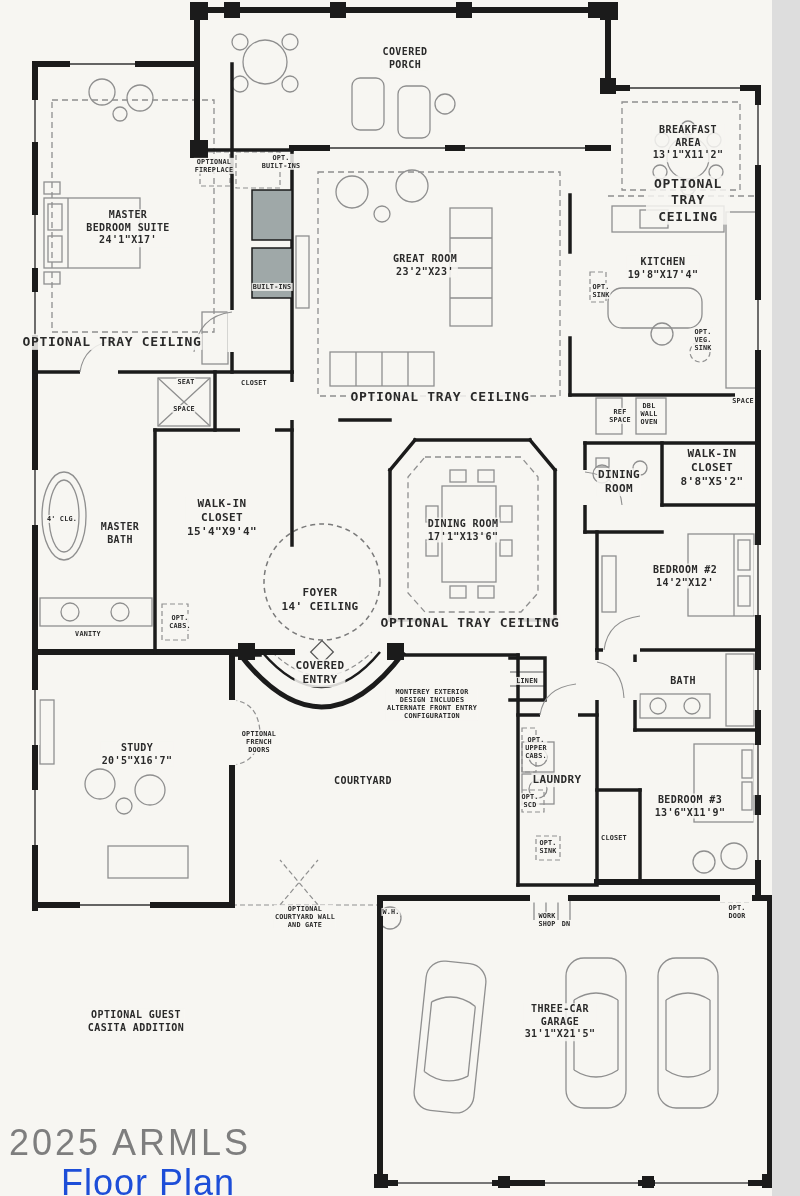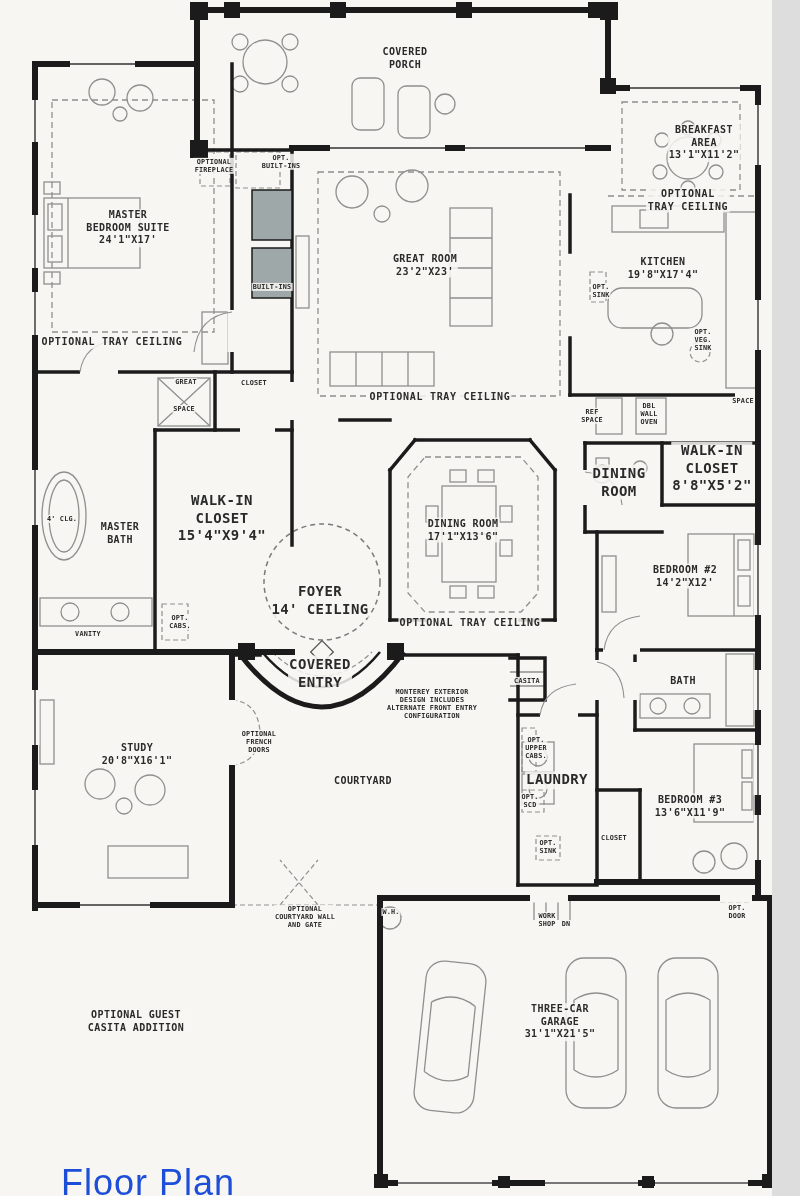--- a/index.html
+++ b/index.html
@@ -9,23 +9,23 @@
     background:#f7f6f2; overflow:hidden; color:#242424;
   }
   svg.linework { position:absolute; left:0; top:0; }
   .lbl {
     position:absolute; transform:translate(-50%,-50%);
     text-align:center; white-space:pre-line; line-height:1.25;
     letter-spacing:.4px; font-weight:700; color:#2a2a2a;
     background:rgba(247,246,242,.85); padding:0 1px;
   }
   .room  { font-size:10px; }
-  .small { font-size:14px;  }
+  .small { font-size:11px;  }
   .tiny  { font-size:6.8px; letter-spacing:.2px; line-height:1.2; }
-  .tray  { font-size:10px; letter-spacing:.7px; }
+  .tray  { font-size:13px; letter-spacing:.7px; }
   .watermark {
     position:absolute; left:8px; top:1120px; transform:none;
     font-family:"Liberation Sans", sans-serif; font-weight:400;
     font-size:36px; color:#7e7e7e; letter-spacing:3px; background:none;
   }
   .caption {
     position:absolute; left:60px; top:1160px; transform:none;
     font-family:"Liberation Sans", sans-serif; font-weight:400;
     font-size:36px; color:#1d4ed8; letter-spacing:1px; background:none;
   }
@@ -342,21 +342,21 @@
     </g>
 
     <g fill="#9fa8a8" stroke="#1b1b1b" stroke-width="1.5">
       <rect x="252" y="190" width="40" height="50"></rect>
       <rect x="252" y="248" width="40" height="50"></rect>
     </g>
   </svg>
 
   <div class="lbl room" style="left:405px;top:58px">COVERED
 PORCH</div>
-  <div class="lbl room" style="left:704px;top:143px">BREAKFAST
+  <div class="lbl room" style="left:688px;top:143px">BREAKFAST
 AREA
 13'1"X11'2"</div>
   <div class="lbl tray" style="left:688px;top:200px">OPTIONAL TRAY CEILING</div>
   <div class="lbl room" style="left:128px;top:228px">MASTER
 BEDROOM SUITE
 24'1"X17'</div>
   <div class="lbl tray" style="left:112px;top:342px">OPTIONAL TRAY CEILING</div>
   <div class="lbl tiny" style="left:214px;top:166px">OPTIONAL
 FIREPLACE</div>
   <div class="lbl tiny" style="left:281px;top:162px">OPT.
@@ -365,27 +365,27 @@
   <div class="lbl room" style="left:425px;top:265px">GREAT ROOM
 23'2"X23'</div>
   <div class="lbl tray" style="left:440px;top:397px">OPTIONAL TRAY CEILING</div>
   <div class="lbl tiny" style="left:601px;top:291px">OPT.
 SINK</div>
   <div class="lbl room" style="left:663px;top:268px">KITCHEN
 19'8"X17'4"</div>
   <div class="lbl tiny" style="left:703px;top:340px">OPT.
 VEG.
 SINK</div>
-  <div class="lbl tiny" style="left:186px;top:382px">GREAT</div>
+  <div class="lbl tiny" style="left:186px;top:382px">SEAT</div>
   <div class="lbl tiny" style="left:184px;top:409px">SPACE</div>
   <div class="lbl tiny" style="left:254px;top:383px">CLOSET</div>
   <div class="lbl tiny" style="left:649px;top:414px">DBL
 WALL
 OVEN</div>
-  <div class="lbl tiny" style="left:592px;top:416px">REF
+  <div class="lbl tiny" style="left:620px;top:416px">REF
 SPACE</div>
   <div class="lbl tiny" style="left:743px;top:401px">SPACE</div>
   <div class="lbl small" style="left:619px;top:482px">DINING
 ROOM</div>
   <div class="lbl small" style="left:712px;top:468px">WALK-IN
 CLOSET
 8'8"X5'2"</div>
   <div class="lbl room" style="left:120px;top:533px">MASTER
 BATH</div>
   <div class="lbl tiny" style="left:62px;top:519px">4' CLG.</div>
@@ -401,27 +401,27 @@
 14' CEILING</div>
   <div class="lbl tiny" style="left:180px;top:622px">OPT.
 CABS.</div>
   <div class="lbl tiny" style="left:88px;top:634px">VANITY</div>
   <div class="lbl small" style="left:320px;top:673px">COVERED
 ENTRY</div>
   <div class="lbl tiny" style="left:432px;top:704px">MONTEREY EXTERIOR
 DESIGN INCLUDES
 ALTERNATE FRONT ENTRY
 CONFIGURATION</div>
-  <div class="lbl tiny" style="left:527px;top:681px">CASITA</div>
+  <div class="lbl tiny" style="left:527px;top:681px">LINEN</div>
   <div class="lbl room" style="left:683px;top:681px">BATH</div>
   <div class="lbl tiny" style="left:259px;top:742px">OPTIONAL
 FRENCH
 DOORS</div>
   <div class="lbl room" style="left:137px;top:754px">STUDY
-20'8"X16'1"</div>
+20'5"X16'7"</div>
   <div class="lbl room" style="left:363px;top:781px">COURTYARD</div>
   <div class="lbl tiny" style="left:536px;top:748px">OPT.
 UPPER
 CABS.</div>
   <div class="lbl small" style="left:557px;top:780px">LAUNDRY</div>
   <div class="lbl tiny" style="left:530px;top:801px">OPT.
 SCD</div>
   <div class="lbl room" style="left:690px;top:806px">BEDROOM #3
 13'6"X11'9"</div>
   <div class="lbl tiny" style="left:614px;top:838px">CLOSET</div>
@@ -435,15 +435,16 @@
   <div class="lbl tiny" style="left:547px;top:920px">WORK
 SHOP</div>
   <div class="lbl tiny" style="left:737px;top:912px">OPT.
 DOOR</div>
   <div class="lbl room" style="left:136px;top:1021px">OPTIONAL GUEST
 CASITA ADDITION</div>
   <div class="lbl room" style="left:560px;top:1022px">THREE-CAR
 GARAGE
 31'1"X21'5"</div>
 
+  <div class="lbl watermark">2025 ARMLS</div>
   <div class="lbl caption">Floor Plan</div>
 
 </div>
 
 </body></html>

